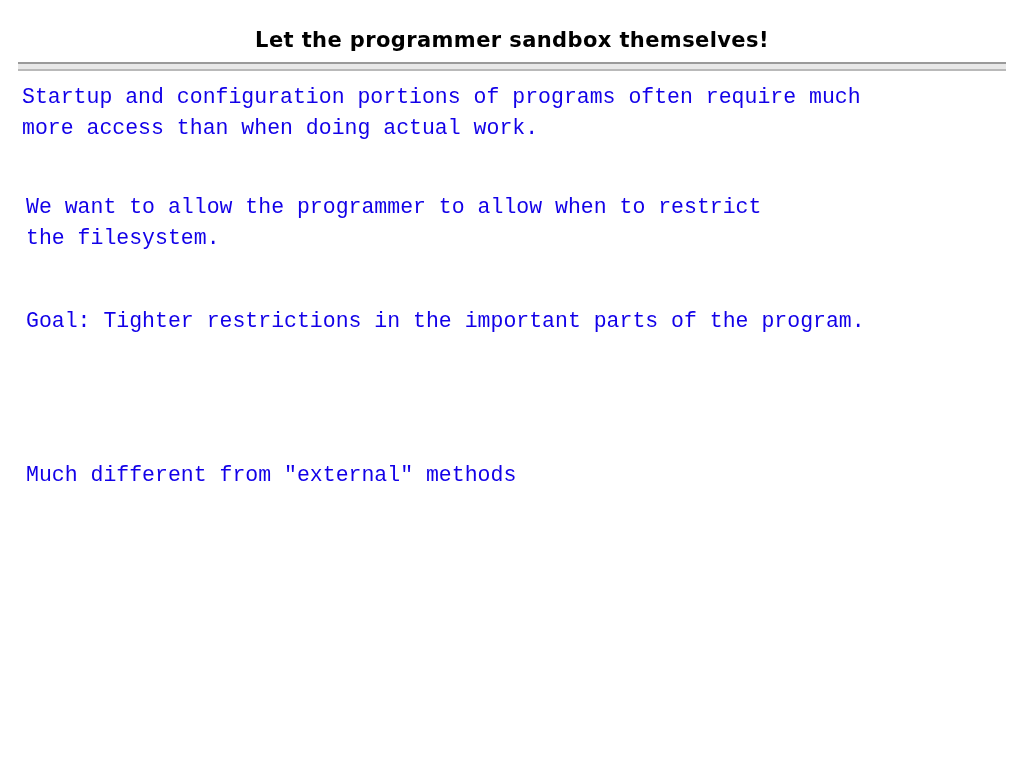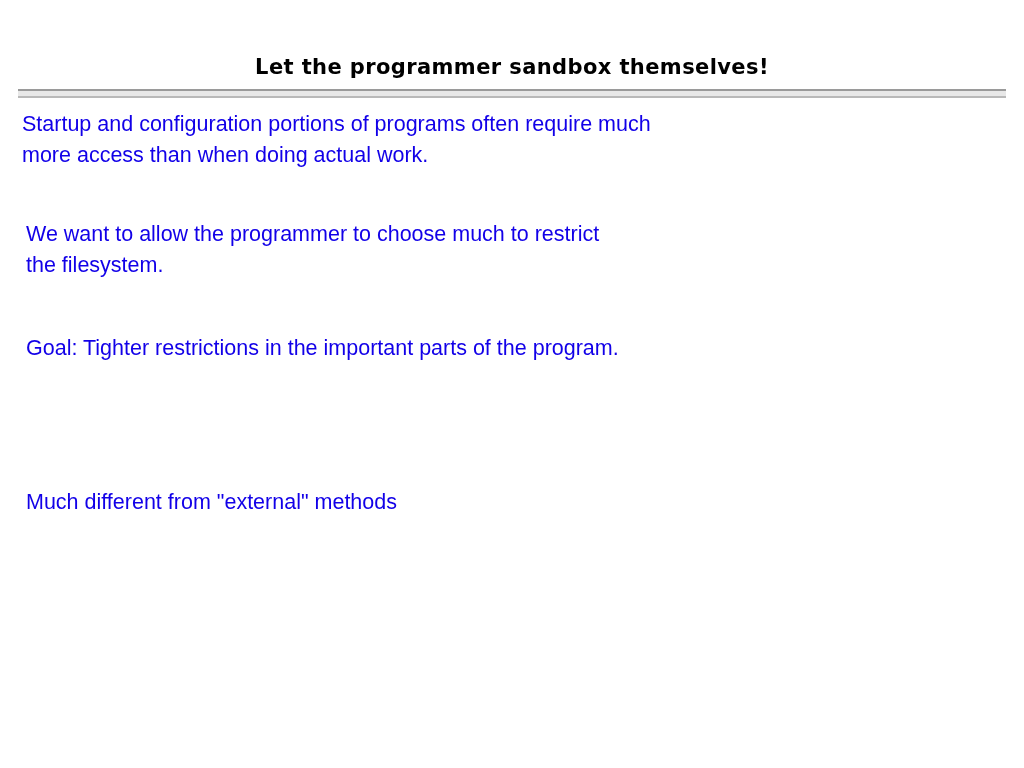--- a/index.html
+++ b/index.html
@@ -11,21 +11,20 @@
     width: 1024px;
     height: 768px;
     font-family: "DejaVu Sans", sans-serif;
     overflow: hidden;
   }
   .slide {
     position: relative;
     width: 1024px;
     height: 564px;
     background: #ffffff;
-    margin-top: 27px;
   }
   .slide-title {
     position: absolute;
     top: 28px;
     left: 0;
     width: 1024px;
     text-align: center;
     font-family: "DejaVu Sans", sans-serif;
     font-size: 21px;
     font-weight: bold;
@@ -39,21 +38,21 @@
     width: 988px;
     height: 5px;
     border-top: 2px solid #9a9a9a;
     border-bottom: 2px solid #b9b9b9;
     background: #e8e8e8;
   }
   .body-block {
     position: absolute;
     left: 26px;
     color: #1200e8;
-    font-family: Liberation Sans, sans-serif;
+    font-family: Liberation Mono, monospace;
     font-size: 21.5px;
     line-height: 31px;
     white-space: pre-line;
   }
   .b1 { top: 82px;  left: 22px; width: 960px; }
   .b2 { top: 192px; left: 26px; width: 900px; }
   .b3 { top: 306px; left: 26px; width: 940px; }
   .b4 { top: 383px; left: 26px; width: 950px; }
   .b5 { top: 460px; left: 26px; width: 700px; }
 </style>
@@ -62,21 +61,21 @@
 
 <div class="slide">
 
   <div class="slide-title">Let the programmer sandbox themselves!</div>
 
   <div class="title-rule"></div>
 
   <div class="body-block b1"> Startup and configuration portions of programs often require much
 more access than when doing actual work.</div>
 
-  <div class="body-block b2">We want to allow the programmer to choose much to restrict
+  <div class="body-block b2">We want to allow the programmer to allow when to restrict
 the filesystem.</div>
 
   <div class="body-block b3">Goal: Tighter restrictions in the important parts of the program.</div>
 
 
   <div class="body-block b5">Much different from "external" methods</div>
 
 </div>
 
 </body></html>

